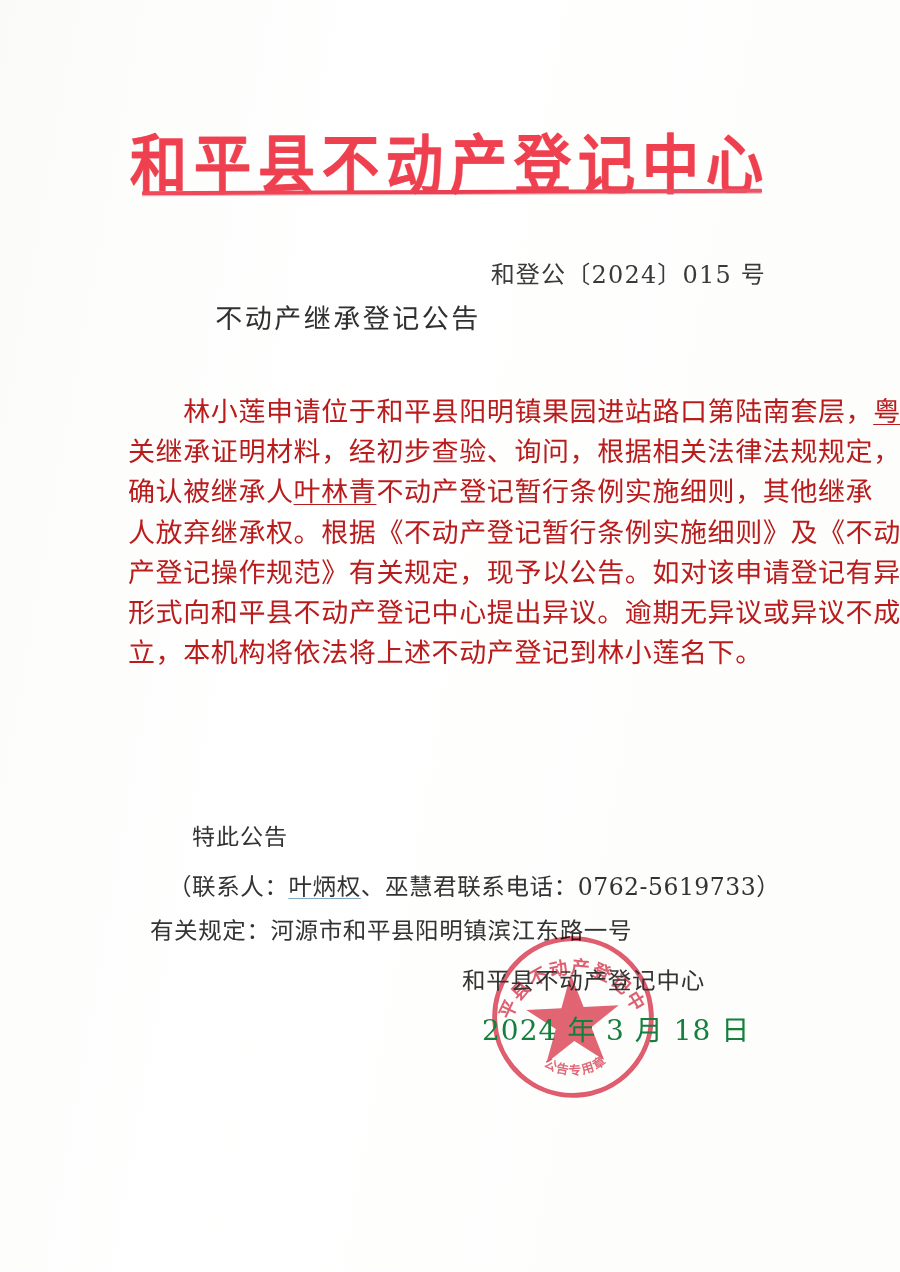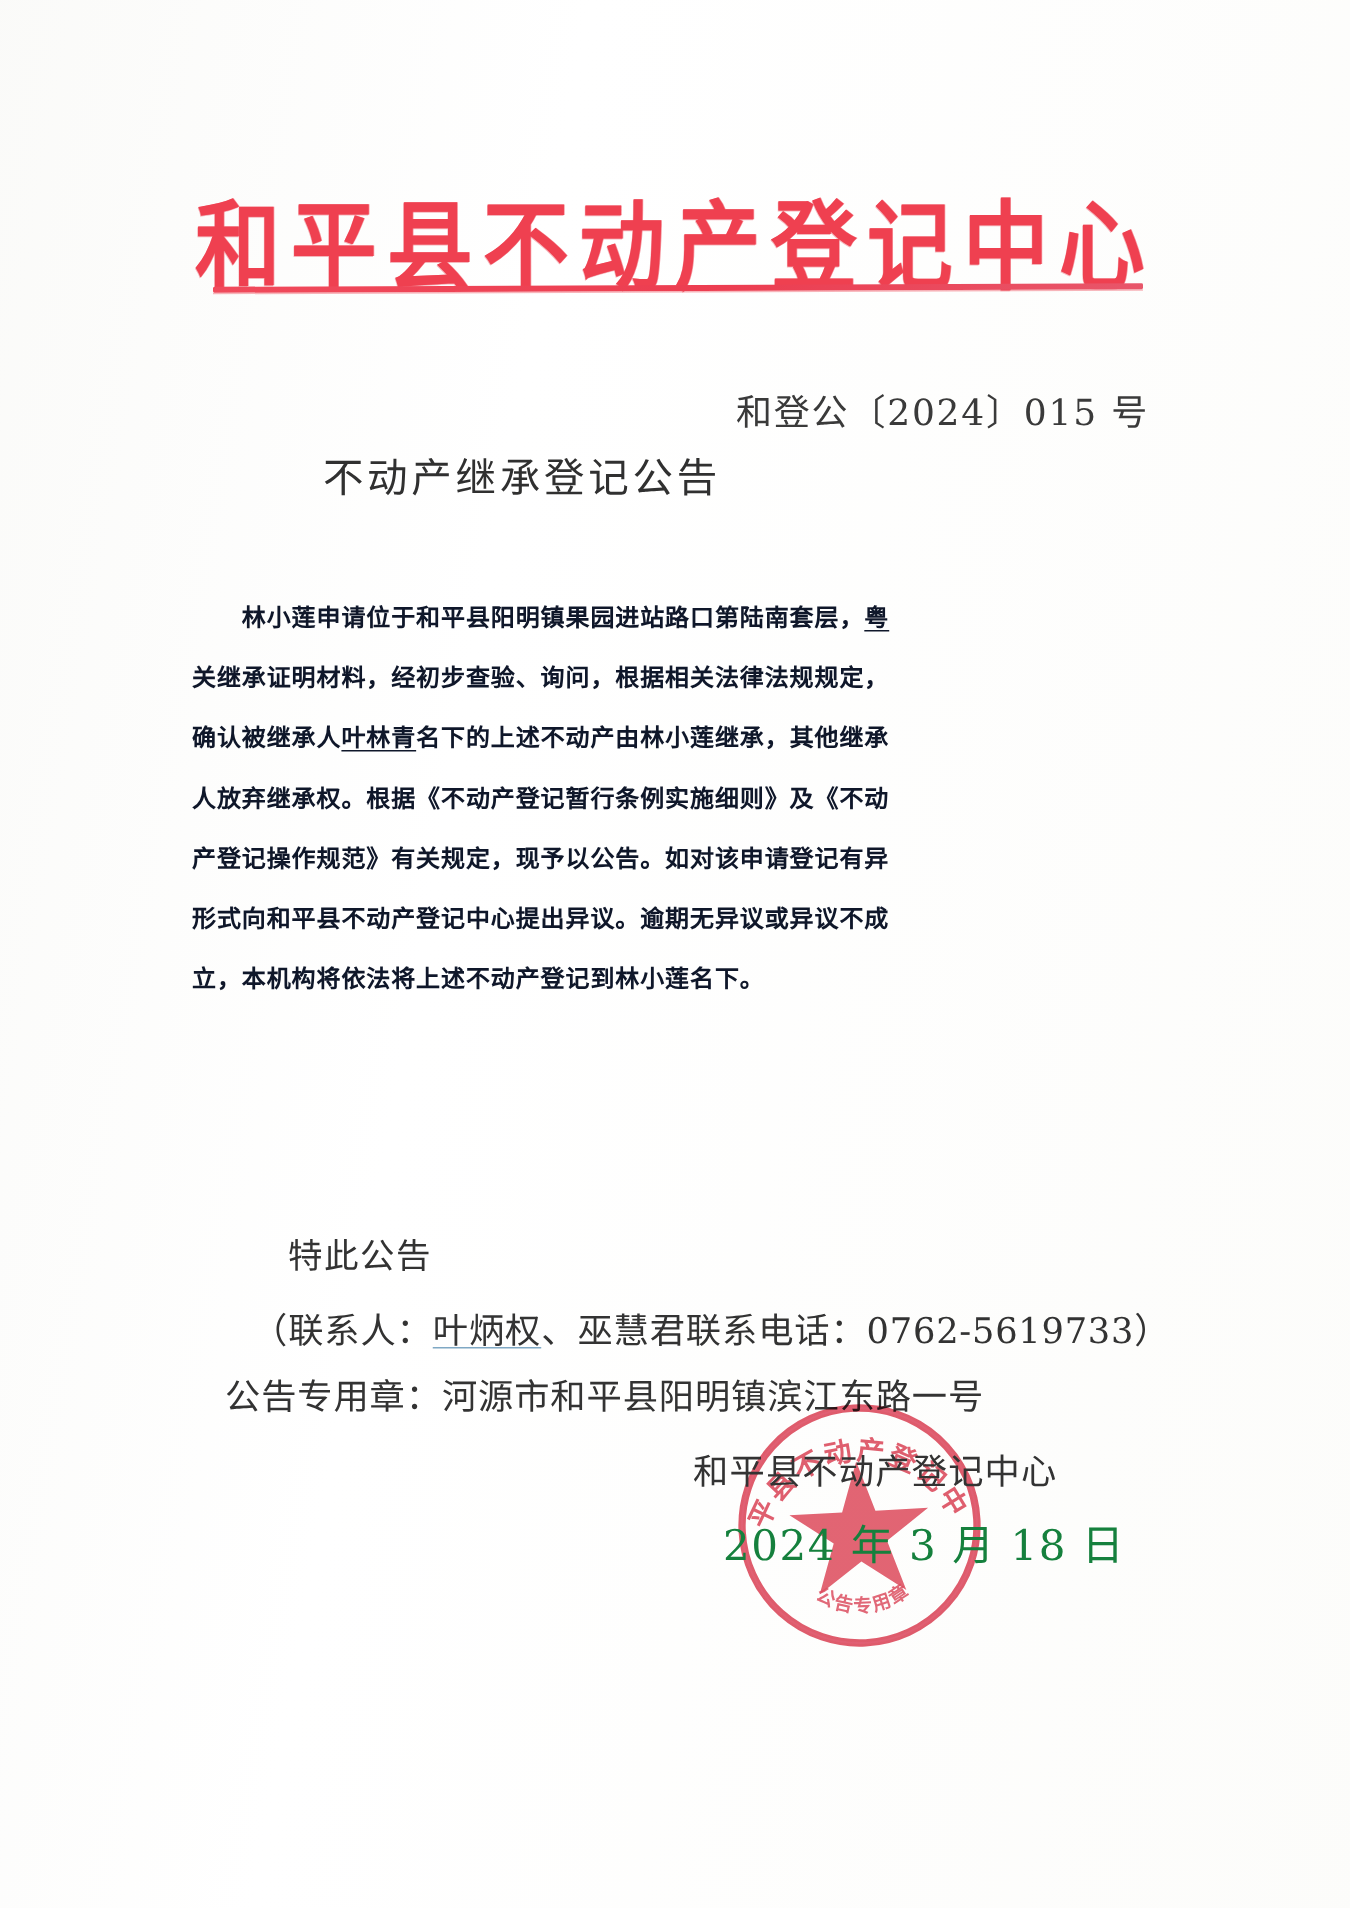--- a/index.html
+++ b/index.html
@@ -95,27 +95,26 @@
   }
 
   
   .body-block {
     position: absolute;
     top: 392px;
     left: 128px;
     width: 648px;
   }
   .body-line {
-    font-size: 16px;
+    font-size: 27px;
     line-height: 40.2px;
     letter-spacing: 0.6px;
-    color: #0f172a;
+    color: #b91c1c;
     white-space: nowrap;
     text-align: justify;
-    font-weight: bold;
   }
   .body-line .u {
     text-decoration: underline;
     text-underline-offset: 3px;
     text-decoration-thickness: 1.2px;
   }
   .num { font-family: "DejaVu Serif", "Liberation Serif", serif; letter-spacing: 0.5px; }
 
   
   .closing-note {
@@ -198,35 +197,35 @@
   </div>
   <div class="masthead-rule layer"></div>
 
   <div class="doc-number layer">和登公〔2024〕015 号</div>
 
   <div class="doc-title layer">不动产继承登记公告</div>
 
   <div class="body-block layer" id="body-block">
       <div class="body-line"><span>　　林小莲申请位于和平县阳明镇果园进站路口第陆南套层，</span><span class="u">粤</span></div>
       <div class="body-line"><span>关继承证明材料，经初步查验、询问，根据相关法律法规规定，</span></div>
-      <div class="body-line"><span>确认被继承人</span><span class="u">叶林青</span><span>名下的上述不动产由林小莲继承，其他继承</span></div>
+      <div class="body-line"><span>确认被继承人</span><span class="u">叶林青</span><span>不动产登记暂行条例实施细则，其他继承</span></div>
       <div class="body-line"><span>人放弃继承权。根据《不动产登记暂行条例实施细则》及《不动</span></div>
       <div class="body-line"><span>产登记操作规范》有关规定，现予以公告。如对该申请登记有异</span></div>
       <div class="body-line"><span>形式向和平县不动产登记中心提出异议。逾期无异议或异议不成</span></div>
       <div class="body-line"><span>立，本机构将依法将上述不动产登记到林小莲名下。</span></div>
     </div>
 
   <div class="closing-note layer">特此公告</div>
 
   <div class="contact-person layer">
     <span>（联系人：</span><span class="u">叶炳权</span><span>、</span><span>巫慧君</span><span>联系电话：</span><span class="num">0762-5619733</span><span>）</span>
   </div>
 
   <div class="contact-address layer">
-    <span>公告专用章：</span><span>河源市和平县阳明镇滨江东路一号</span>
+    <span>有关规定：</span><span>河源市和平县阳明镇滨江东路一号</span>
   </div>
 
   <div class="signature-org layer">和平县不动产登记中心</div>
   <div class="signature-date layer">2024 年 3 月 18 日</div>
 
   <div class="seal">
     <svg viewBox="0 0 200 200" xmlns="http://www.w3.org/2000/svg">
       <defs>
         <path id="sealArcTop" d="M 28,108 A 74,74 0 0 1 172,108"></path>
         <path id="sealArcBottom" d="M 44,122 A 58,58 0 0 0 156,122"></path>

